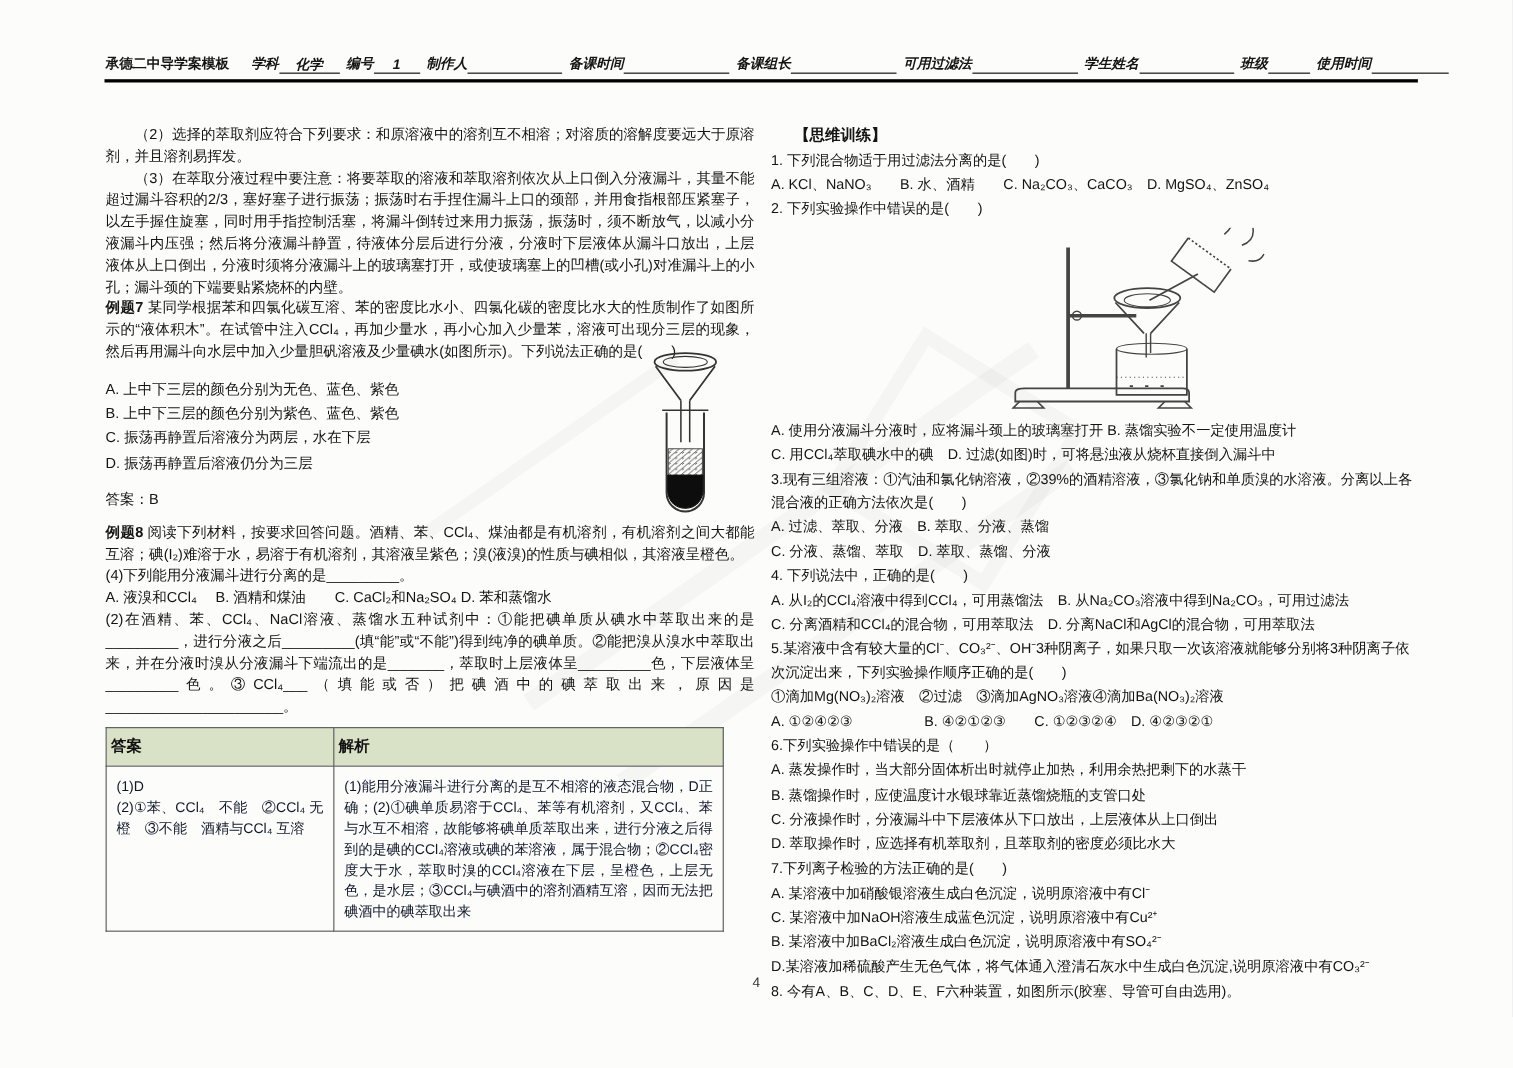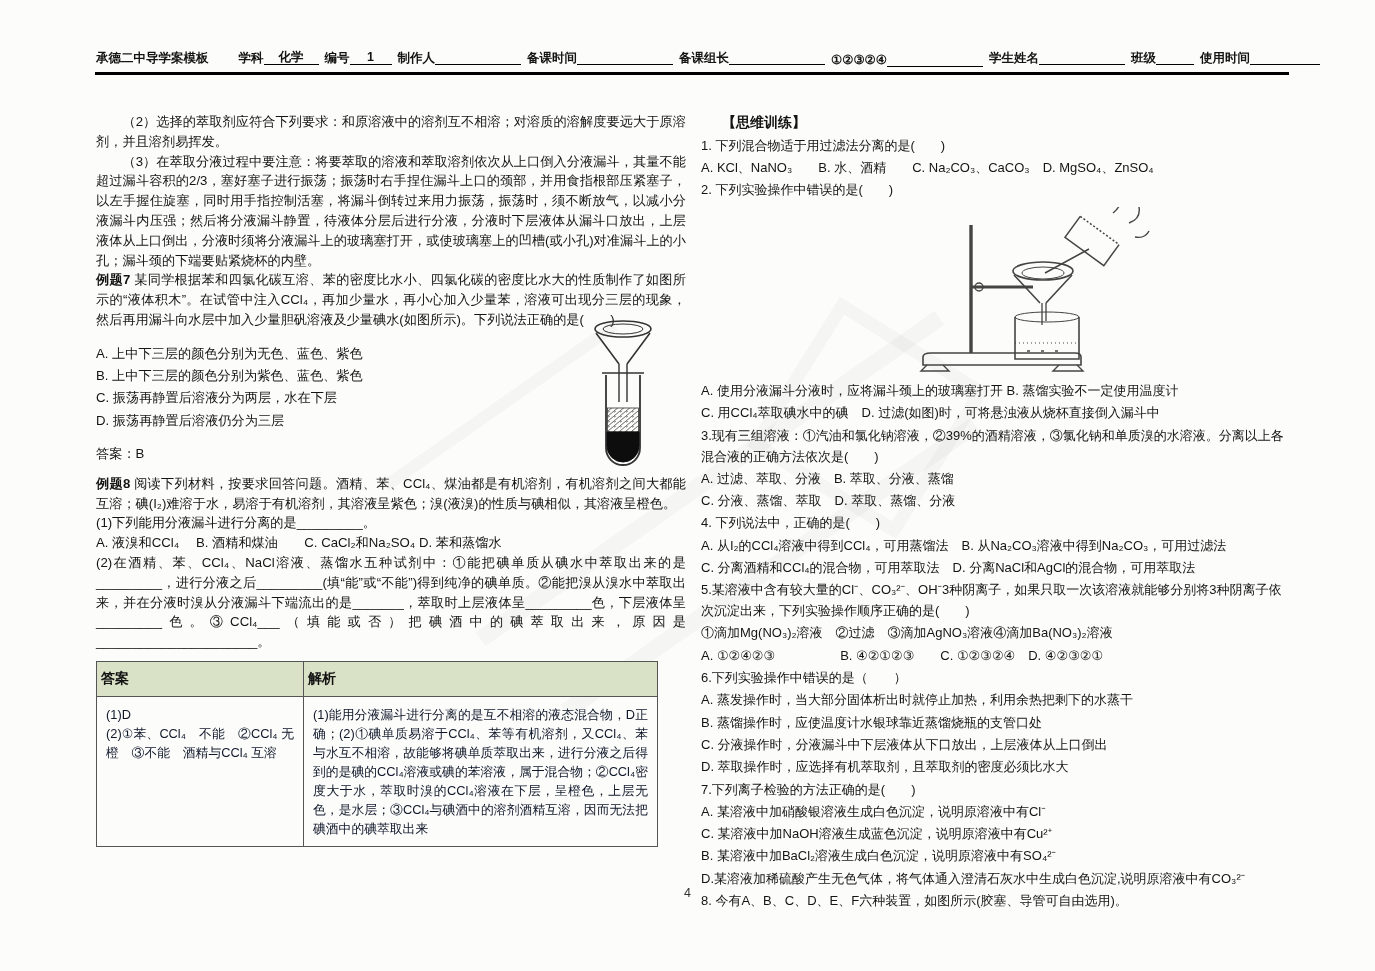--- a/index.html
+++ b/index.html
@@ -1,22 +1,22 @@
 <!DOCTYPE html>
 <html><head>
 <meta charset="utf-8">
 <style>
   html,body{margin:0;padding:0;background:#e8e8e8;}
   .page{position:relative;width:1375px;height:971px;background:#fcfcfa;
         font-family:"Liberation Sans", sans-serif;color:#141414;overflow:hidden;}
   
   .hdr{position:absolute;left:96px;top:50px;width:1195px;display:flex;
        align-items:flex-end;font-size:12.5px;font-weight:bold;white-space:nowrap;}
-  .hdr .tpl{margin-right:30px;}
-  .hf{display:inline-flex;align-items:flex-start;margin-right:6px;}
+  .hdr .tpl{margin-right:20px;}
+  .hf{display:inline-flex;align-items:flex-end;margin-right:6px;font-style:italic;}
   .blank{display:inline-block;border-bottom:1.5px solid #000;height:14px;
          text-align:center;font-weight:bold;font-size:12.5px;line-height:14px;}
   .w55{width:55px}.w45{width:42px}.w85{width:86px}.w95{width:96px}.w70{width:70px}.w40{width:38px}
   .rule{position:absolute;left:95px;top:72px;width:1194px;height:2.5px;background:#000;}
   
   .colL{position:absolute;left:96px;top:112px;width:590px;font-size:13.2px;
         line-height:19.8px;text-align:justify;}
   .colR{position:absolute;left:701px;top:112px;width:592px;font-size:13px;
         line-height:20.8px;}
   p{margin:0;}
@@ -74,21 +74,21 @@
       </span>
     <span class="hf">
         <b>备课时间</b>
         <span class="blank w95"></span>
       </span>
     <span class="hf">
         <b>备课组长</b>
         <span class="blank w95"></span>
       </span>
     <span class="hf">
-        <b>①②③②④</b>
+        <b>可用过滤法</b>
         <span class="blank w95"></span>
       </span>
     <span class="hf">
         <b>学生姓名</b>
         <span class="blank w85"></span>
       </span>
     <span class="hf">
         <b>班级</b>
         <span class="blank w40"></span>
       </span>
@@ -129,21 +129,21 @@
           <path d="M46,59 L46,132 A17,17 0 0 0 80,132 L80,59" fill="none" stroke="#333" stroke-width="1.8"></path>
 
           <rect x="47.5" y="92" width="31" height="24" fill="url(#hatch)" stroke="#333" stroke-width="0.8"></rect>
 
           <path d="M47,116 L79,116 L79,130 A16,16 0 0 1 47,130 Z" fill="#0d0d0d" stroke="#0d0d0d"></path>
         </svg>
       </div>
     </div>
 
     <p><b class="exlab">例题8</b><span> 阅读下列材料，按要求回答问题。酒精、苯、CCl₄、煤油都是有机溶剂，有机溶剂之间大都能互溶；碘(I₂)难溶于水，易溶于有机溶剂，其溶液呈紫色；溴(液溴)的性质与碘相似，其溶液呈橙色。</span></p>
-    <p>(1)下列能用分液漏斗进行分离的是_________。</p>
+    <p>(4)下列能用分液漏斗进行分离的是_________。</p>
     <p>A. 液溴和CCl₄　 B. 酒精和煤油　　C. CaCl₂和Na₂SO₄ D. 苯和蒸馏水</p>
     <p>(2)在酒精、苯、CCl₄、NaCl溶液、蒸馏水五种试剂中：①能把碘单质从碘水中萃取出来的是_________，进行分液之后_________(填“能”或“不能”)得到纯净的碘单质。②能把溴从溴水中萃取出来，并在分液时溴从分液漏斗下端流出的是_______，萃取时上层液体呈_________色，下层液体呈_________色。③CCl₄___（填能或否）把碘酒中的碘萃取出来，原因是______________________。</p>
 
     <table class="tbl">
       <tbody>
           <tr>
         <th class="c1">答案</th>
         <th>解析</th>
       </tr>
       <tr>

